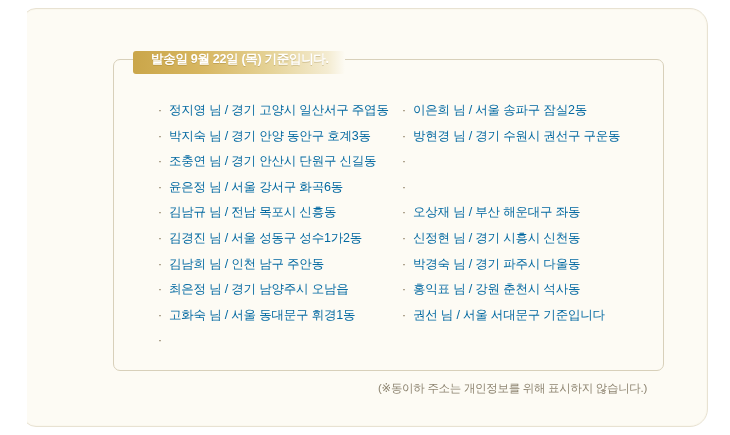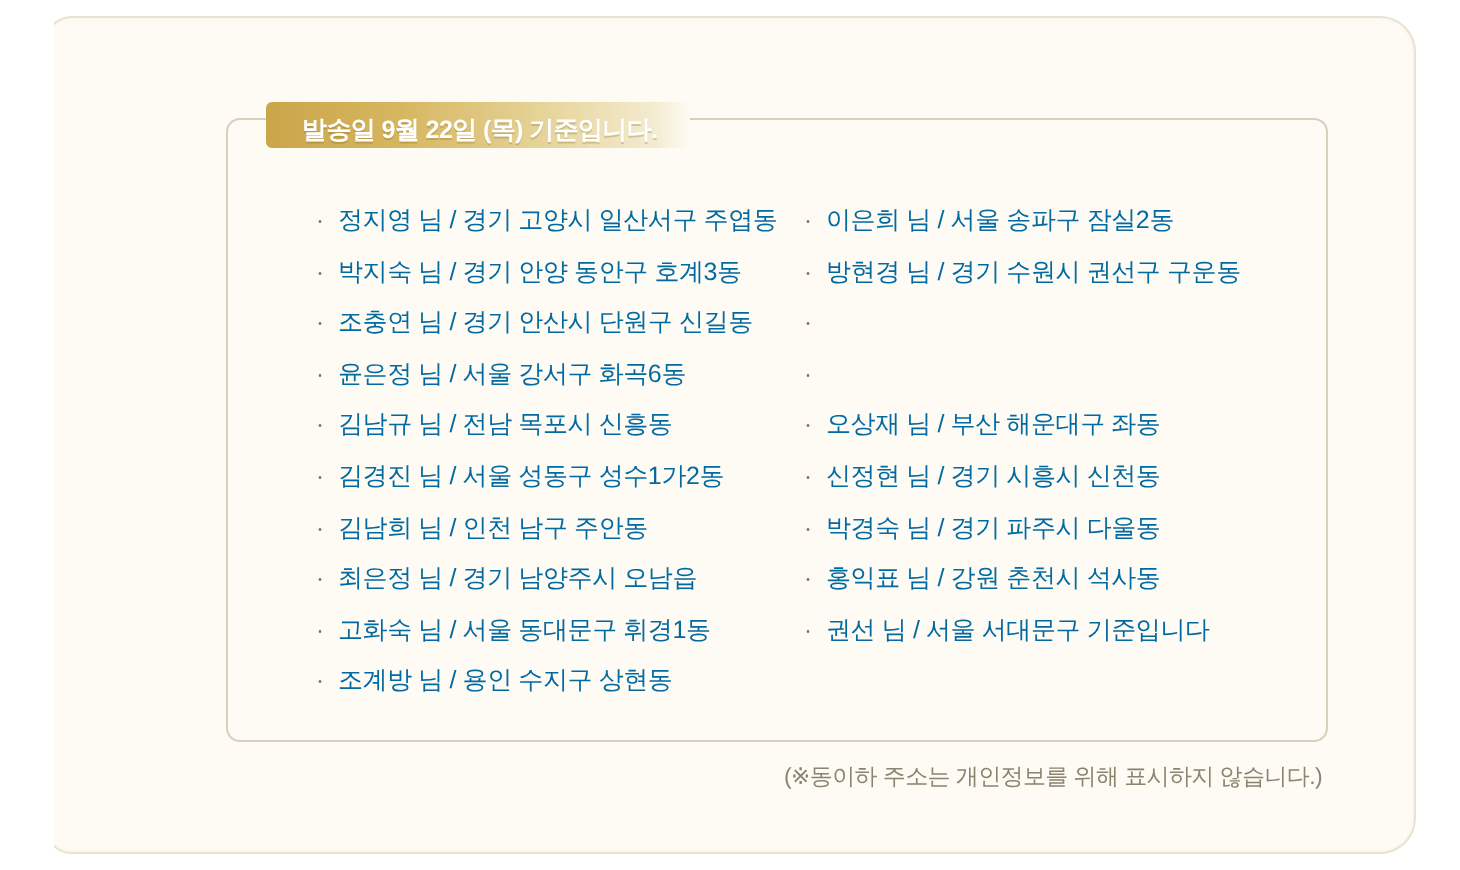--- a/index.html
+++ b/index.html
@@ -60,21 +60,21 @@
   }
 
   
   .ribbon {
     position: absolute;
     left: 110px;
     top: 42px;
     height: 23px;
     padding: 0 16px 0 18px;
     display: flex;
-    align-items: flex-end;
+    align-items: flex-start;
     background: linear-gradient(to right, #caa64a 0%, #d7b660 32%, #e6d49a 66%, #f4ecd2 92%, #fdfbf4 100%);
     border-radius: 3px;
     z-index: 3;
   }
   .ribbon-text {
     font-size: 12.5px;
     font-weight: bold;
     color: #ffffff;
     letter-spacing: -0.3px;
     white-space: nowrap;
@@ -115,21 +115,21 @@
   .entry-text {
     font-size: 12.5px;
     color: #0369a1;
     letter-spacing: -0.2px;
     line-height: 25.6px;
   }
 
   
   .footnote {
     position: absolute;
-    right: 46px;
+    right: 60px;
     top: 372px;
     font-size: 11.5px;
     color: #8d8470;
     letter-spacing: -0.3px;
     white-space: nowrap;
   }
 </style>
 </head>
 <body>
 
@@ -175,21 +175,20 @@
           <div class="entry">
             <span class="bullet">·</span>
             <span class="entry-text">최은정 님 / 경기 남양주시 오남읍</span>
           </div>
           <div class="entry">
             <span class="bullet">·</span>
             <span class="entry-text">고화숙 님 / 서울 동대문구 휘경1동</span>
           </div>
           <div class="entry">
             <span class="bullet">·</span>
-            <span class="entry-text">조계방 님 / 용인 수지구 상현동</span>
           </div>
         </div>
 
         <div class="col right">
           <div class="entry">
             <span class="bullet">·</span>
             <span class="entry-text">이은희 님 / 서울 송파구 잠실2동</span>
           </div>
           <div class="entry">
             <span class="bullet">·</span>

